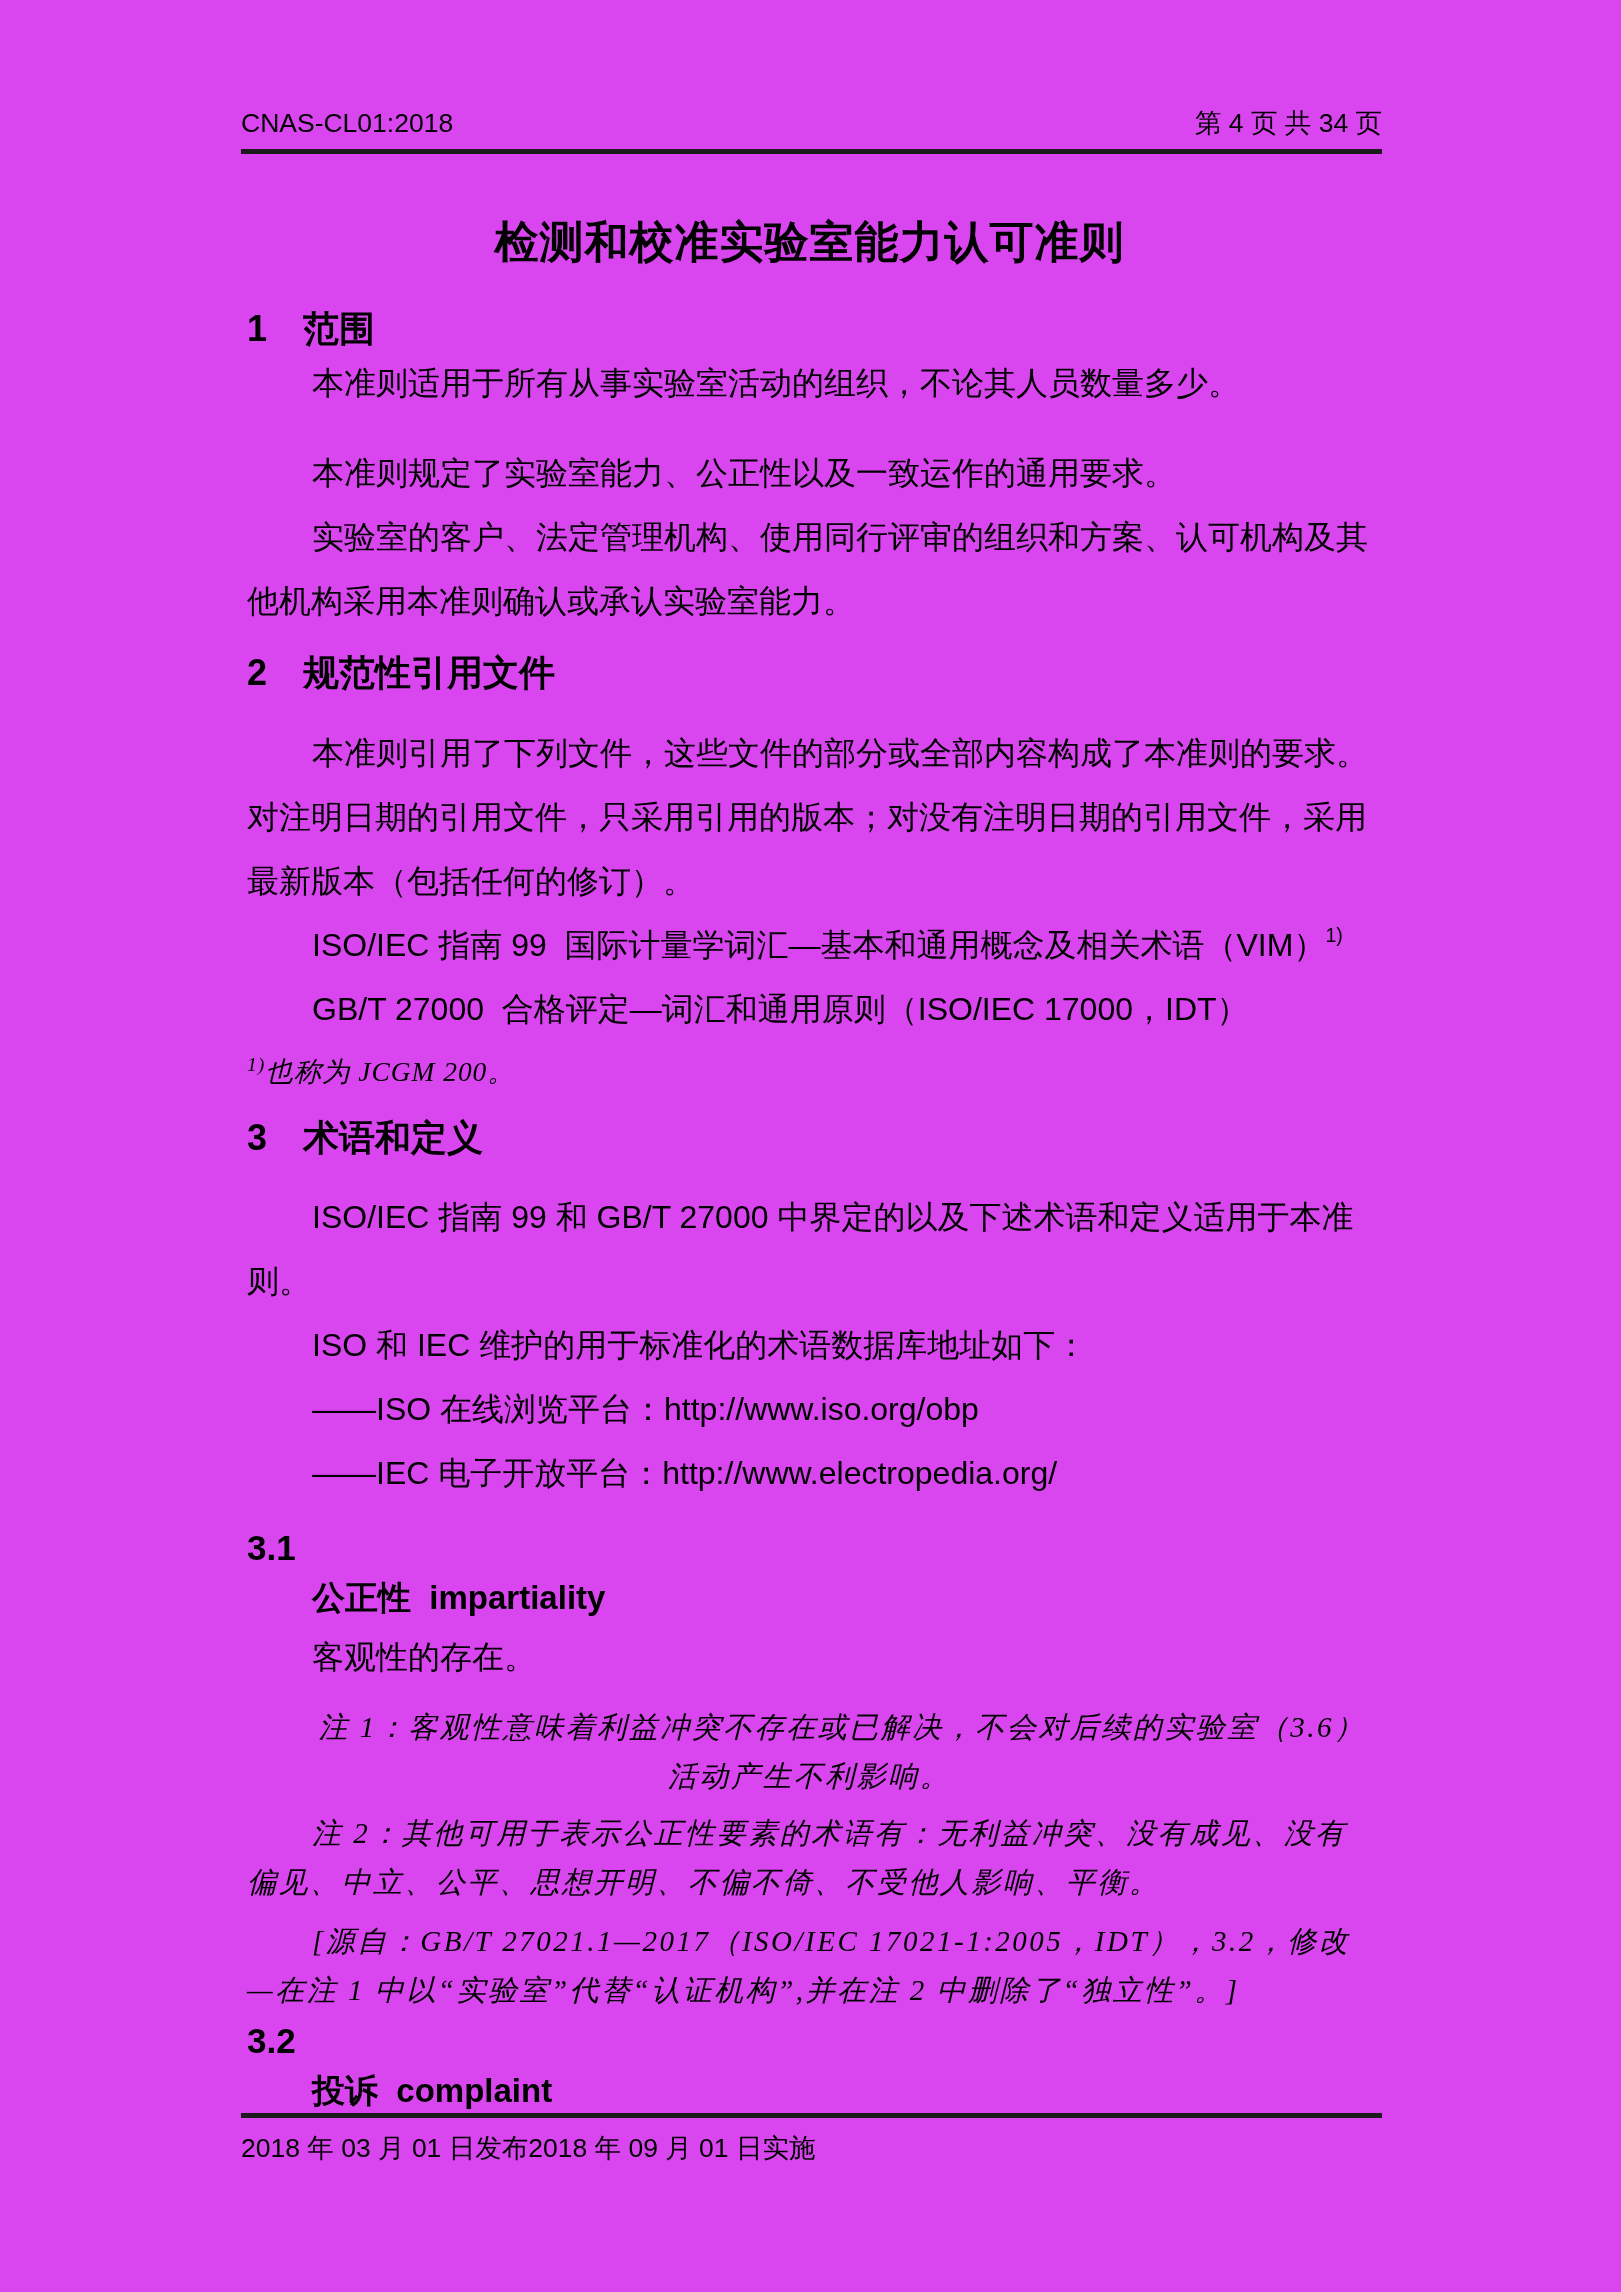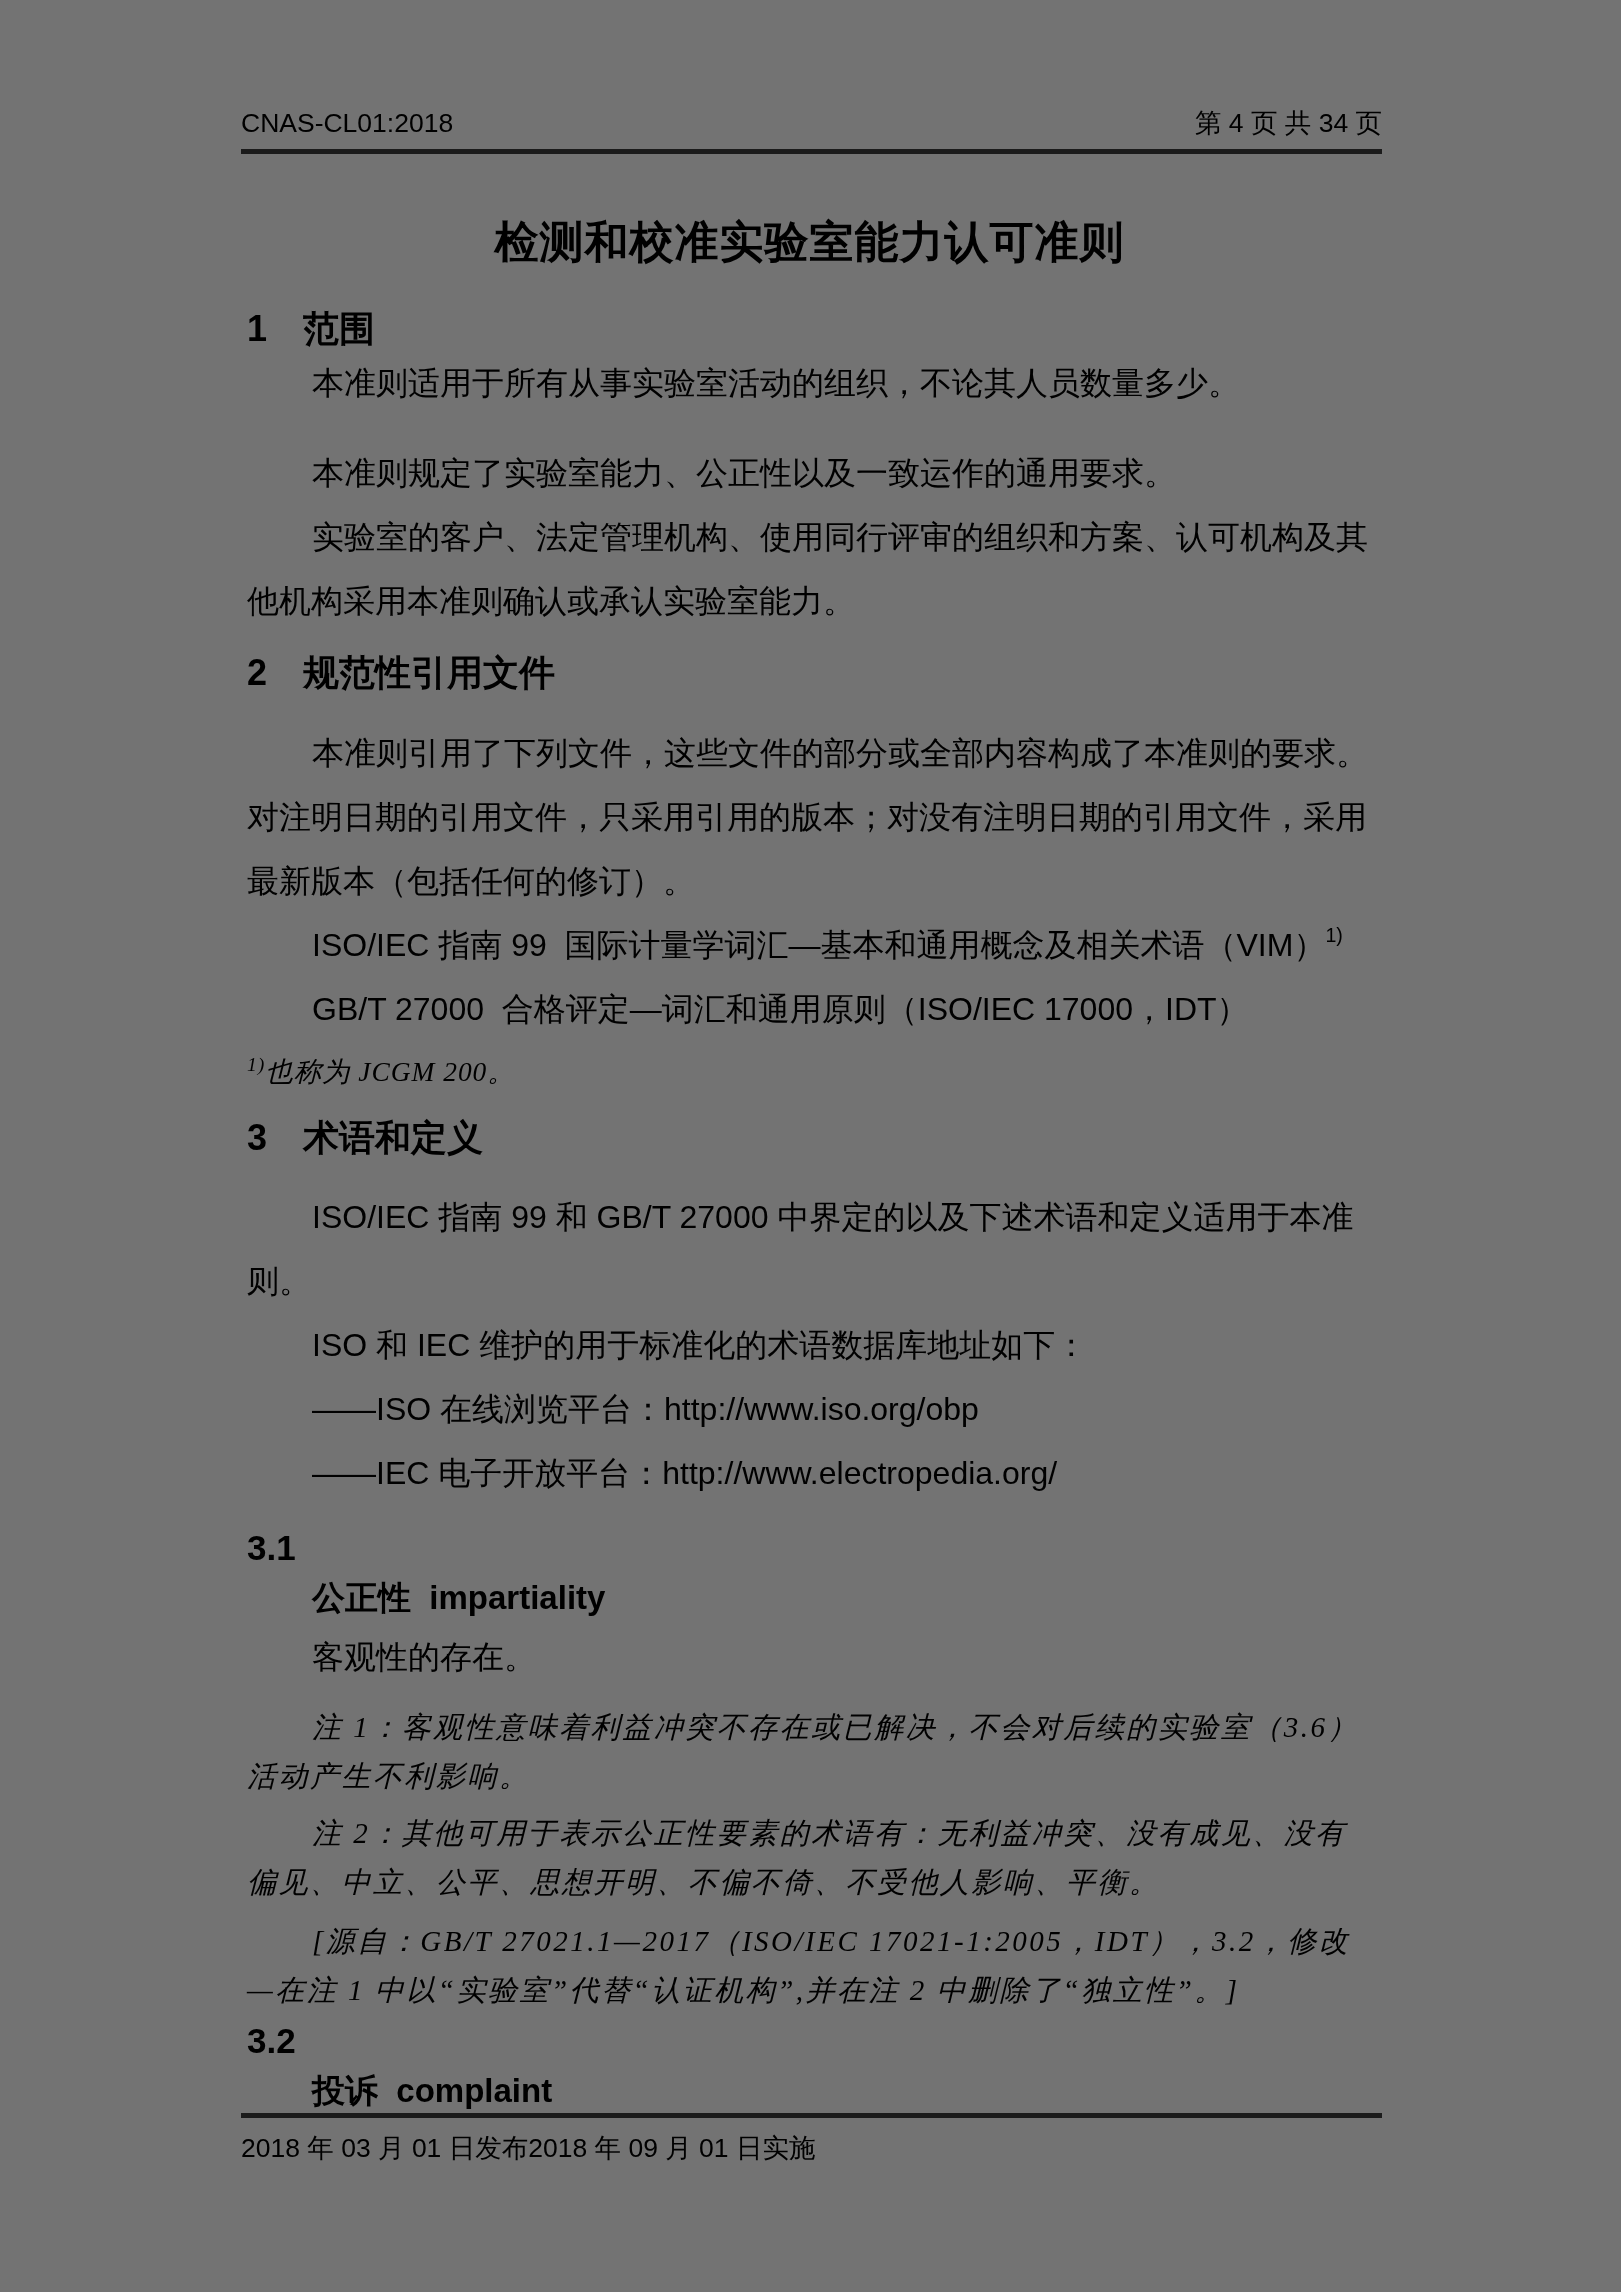--- a/index.html
+++ b/index.html
@@ -1,19 +1,19 @@
 <!DOCTYPE html>
 <html><head>
 <meta charset="utf-8">
 <style>
   html,body{margin:0;padding:0;background:#ffffff;}
   .page{
     position:relative;
     width:1621px;height:2293px;
-    background:#737373;
+    background:#d946ef;
     color:#000;
     overflow:hidden;
     font-family:"Liberation Serif","DejaVu Serif",serif;
   }
   [data-bind]{white-space:pre-wrap;}
   .sans{font-family:"Liberation Sans","DejaVu Sans",sans-serif;}
   .serif{font-family:"Liberation Serif","DejaVu Serif",serif;}
 
   
   .page-header{
@@ -61,21 +61,21 @@
   .term-line{
     margin:3.9px 0 0;font-size:33px;line-height:47px;font-weight:700;
     text-indent:65px;
     font-family:"Liberation Sans","DejaVu Sans",sans-serif;
   }
   .definition{margin-top:3.9px;}
 
   .note{
     font-size:29px;line-height:49px;font-style:italic;letter-spacing:2.5px;
   }
-  .note.n1{margin-top:13.7px;}
+  .note.n1{margin-top:13.7px;text-align:center;}
   .note.n2{margin-top:7.8px;}
   .note.src{margin-top:9.8px;}
 
   
   .page-footer{
     position:absolute;left:241px;top:2113px;width:1141px;
     border-top:5.9px solid #1b1b1b;padding-top:13.7px;
     display:flex;
     font-size:26.5px;line-height:33px;
     font-family:"Liberation Sans","DejaVu Sans",sans-serif;

